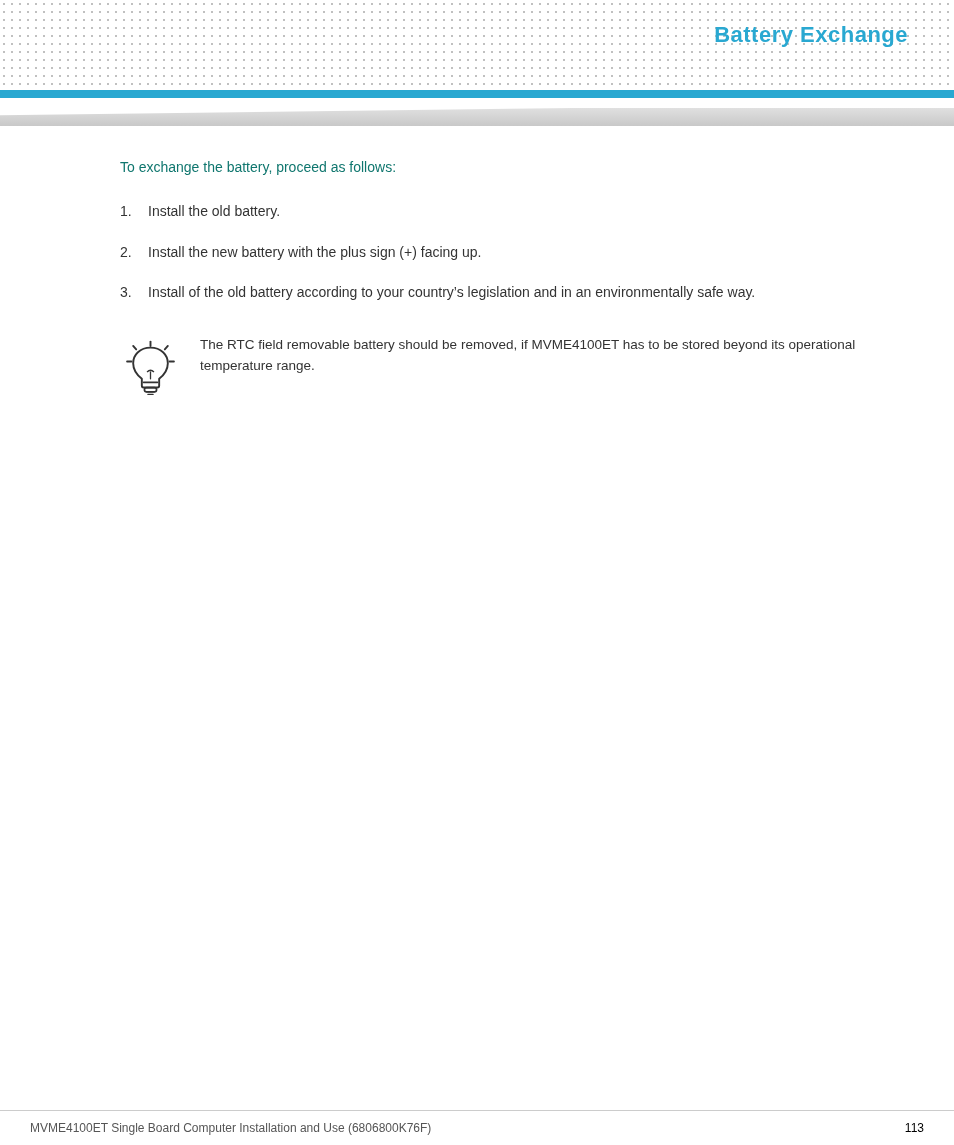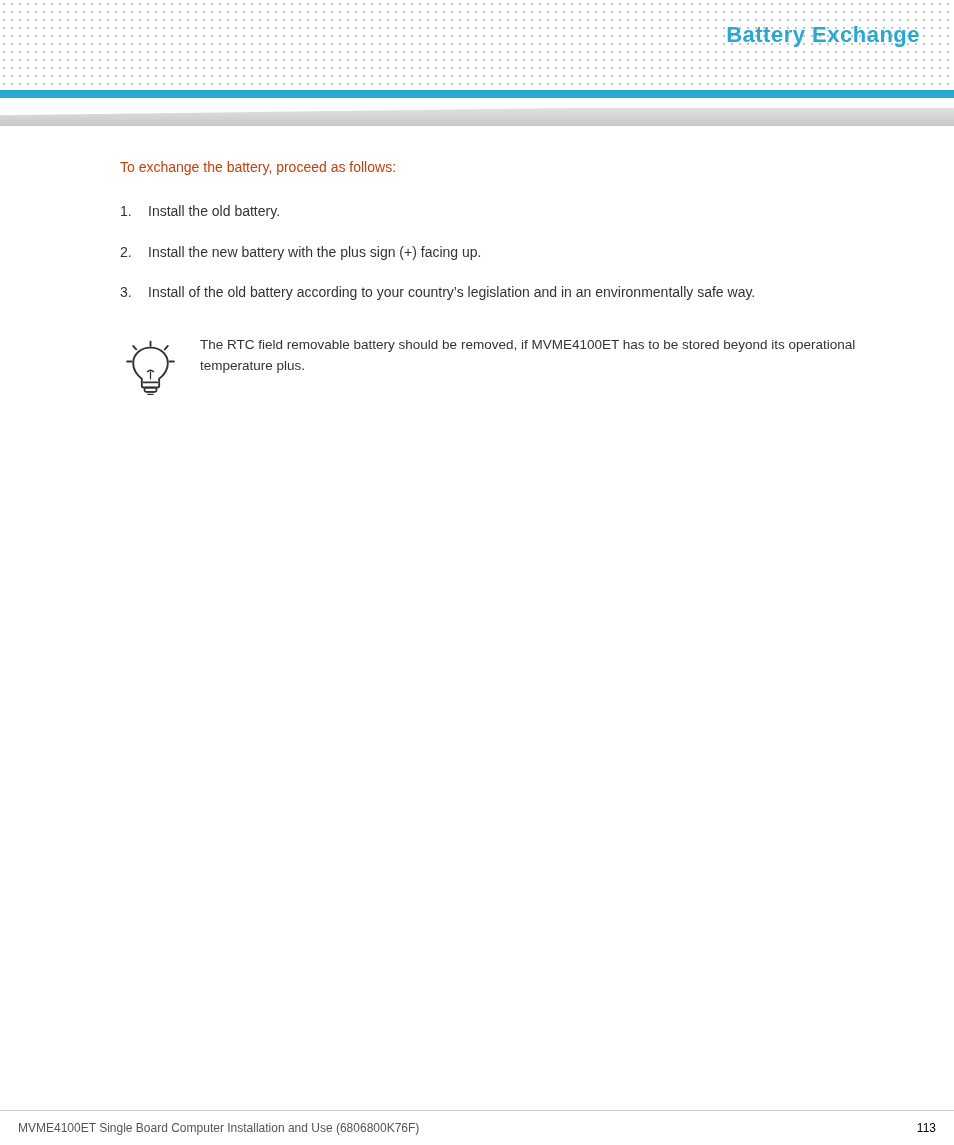--- a/index.html
+++ b/index.html
@@ -33,21 +33,21 @@
       left: 0;
       width: 100%;
       height: 100%;
       background-image: radial-gradient(circle, #c0c0c0 1px, transparent 1px);
       background-size: 8px 8px;
     }
 
     .header-title-bar {
       position: absolute;
       top: 0;
-      right: 4px;
+      right: 16px;
       padding: 22px 30px 10px 0;
       z-index: 2;
     }
 
     .header-title {
       font-size: 22px;
       font-weight: bold;
       color: #29a8d1;
       letter-spacing: 0.5px;
     }
@@ -84,21 +84,21 @@
 
     .section-heading {
       font-size: 15px;
       font-weight: bold;
       color: #222222;
       margin-bottom: 18px;
     }
 
     .intro-text {
       font-size: 14px;
-      color: #c2410c;
+      color: #0f766e;
       margin-bottom: 22px;
       line-height: 1.6;
     }
 
     .ordered-list {
       list-style: none;
       padding: 0;
       margin-bottom: 30px;
     }
 
@@ -146,21 +146,21 @@
       flex: 1;
     }
 
     
     .footer {
       position: absolute;
       bottom: 0;
       left: 0;
       width: 100%;
       border-top: 1px solid #cccccc;
-      padding: 10px 18px;
+      padding: 10px 30px;
       display: flex;
       justify-content: space-between;
       align-items: flex-start;
     }
 
     .footer-text {
       font-size: 12px;
       color: #555555;
     }
 
@@ -227,21 +227,21 @@
         <line x1="22" y1="50" x2="38" y2="50" stroke="#333" stroke-width="2" stroke-linecap="round"></line>
 
         <rect x="23" y="56" width="14" height="5" rx="2.5" fill="none" stroke="#333" stroke-width="2"></rect>
         <line x1="25" y1="61" x2="35" y2="61" stroke="#333" stroke-width="1.5"></line>
         <line x1="27" y1="64" x2="33" y2="64" stroke="#333" stroke-width="1.5" stroke-linecap="round"></line>
 
         <path d="M26 38 Q30 34, 34 38" fill="none" stroke="#333" stroke-width="1.5"></path>
         <line x1="30" y1="38" x2="30" y2="46" stroke="#333" stroke-width="1.5" stroke-linecap="round"></line>
       </svg>
     </div>
-    <p class="tip-text">The RTC field removable battery should be removed, if MVME4100ET has to be stored beyond its operational temperature plus.</p>
+    <p class="tip-text">The RTC field removable battery should be removed, if MVME4100ET has to be stored beyond its operational temperature range.</p>
   </div>
 
 </div>
 
 <div class="footer">
   <span class="footer-text">MVME4100ET Single Board Computer Installation and Use (6806800K76F)</span>
   <span class="footer-page">113</span>
 </div>
 
 </body></html>

